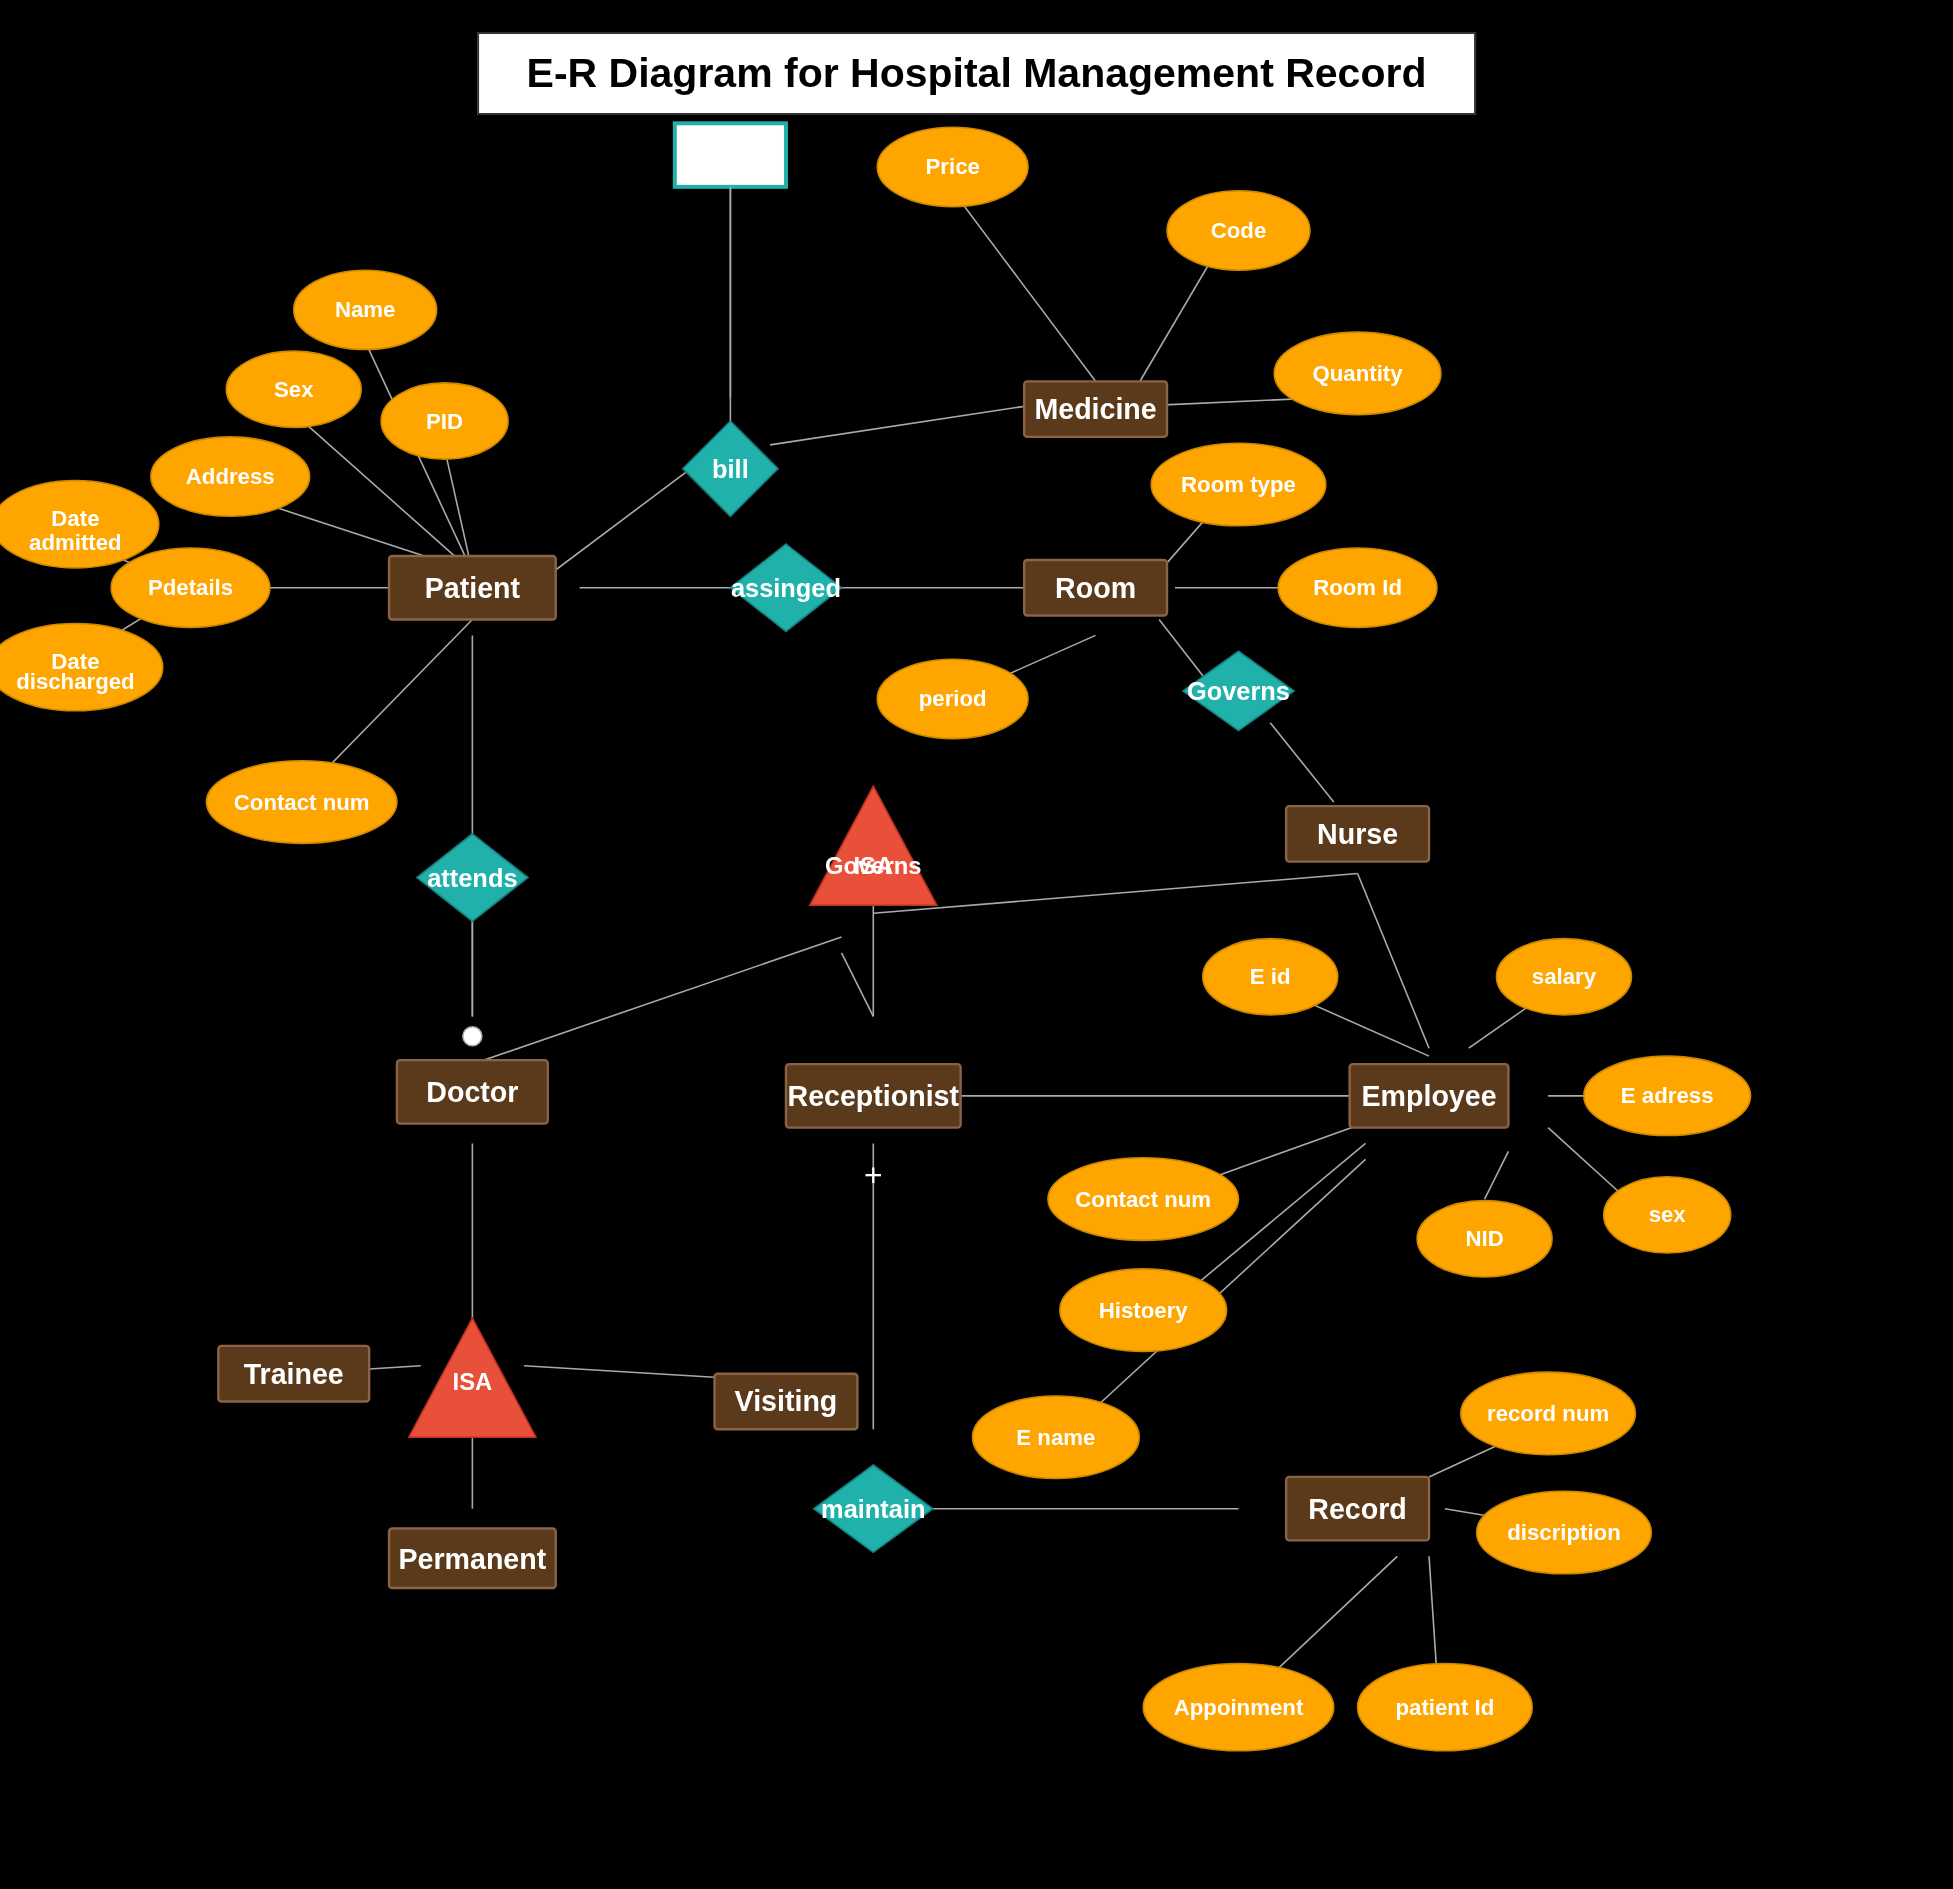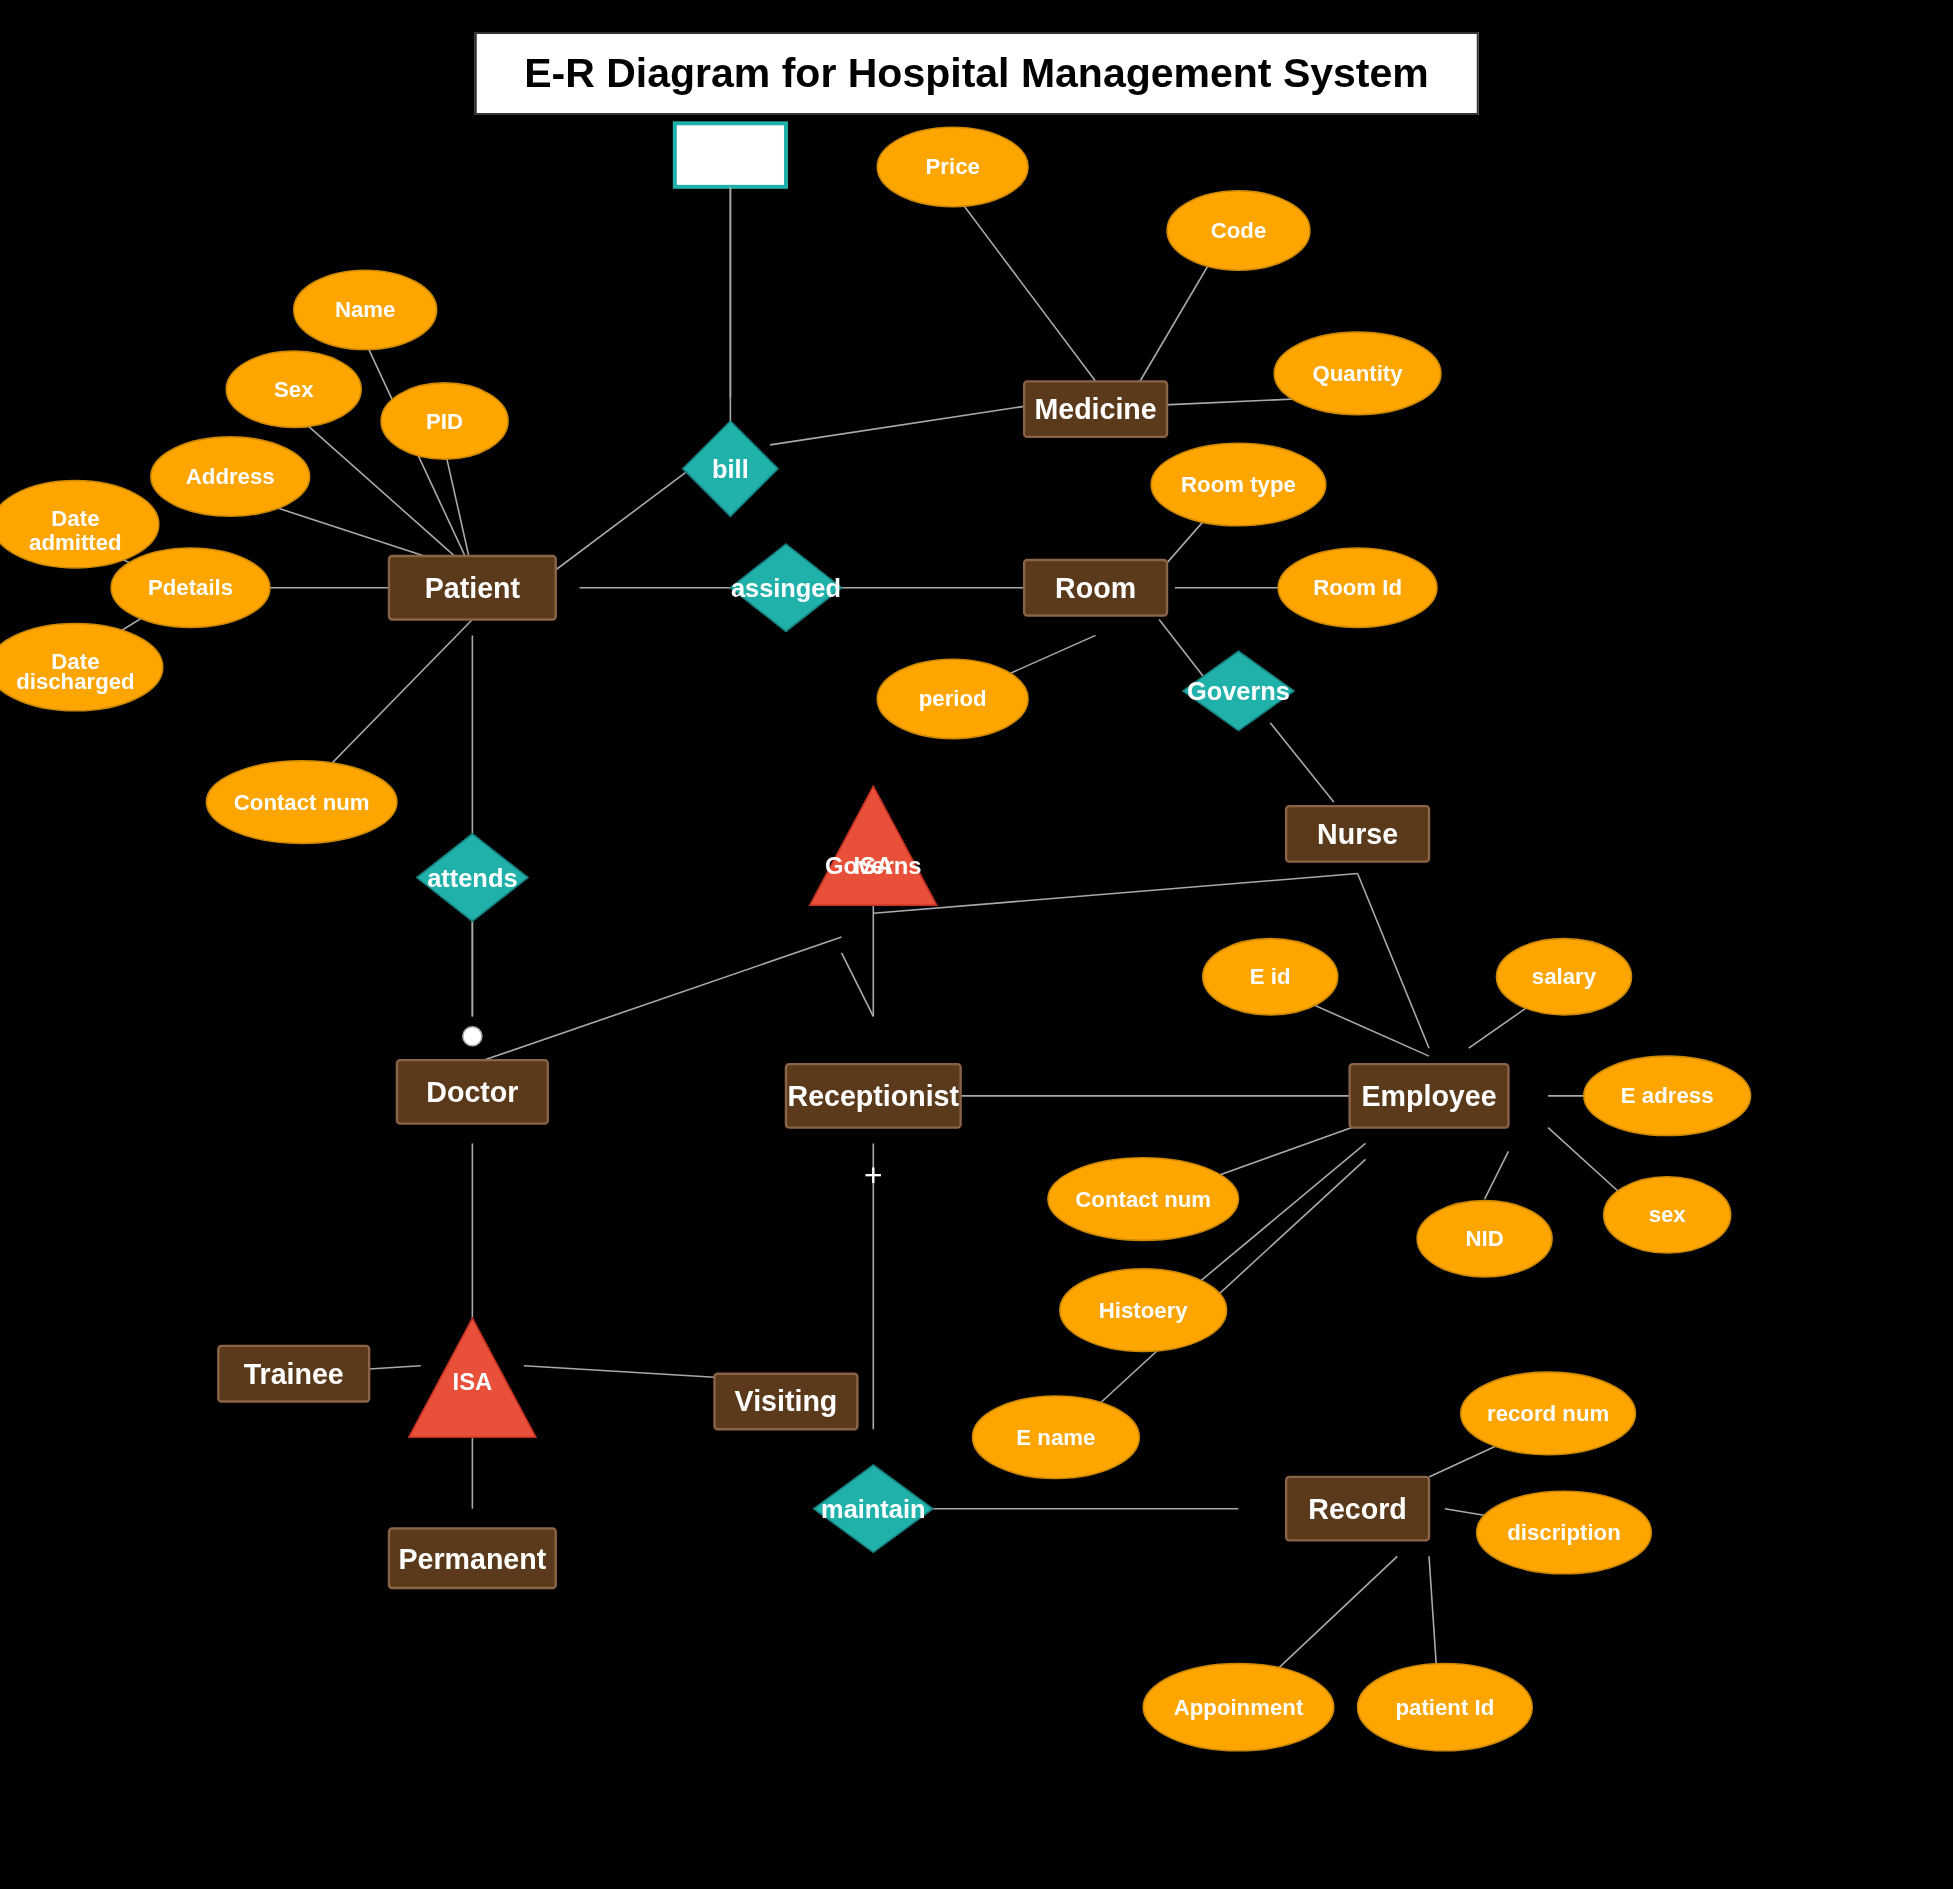--- a/index.html
+++ b/index.html
@@ -97,21 +97,21 @@
     .connector {
       stroke: #aaa;
       stroke-width: 2;
       fill: none;
     }
   </style>
 </head>
 <body>
 
 <div class="title-box">
-  <h1>E-R Diagram for Hospital Management System</h1>
+  <h1>E-R Diagram for Hospital Management Record</h1>
 </div>
 
 <svg class="diagram" viewBox="0 0 2460 2380" width="1953" height="1890">
 
   <line class="connector" x1="920" y1="200" x2="920" y2="500"></line>
 
   <line class="connector" x1="595" y1="720" x2="460" y2="430"></line>
   <line class="connector" x1="595" y1="720" x2="370" y2="520"></line>
   <line class="connector" x1="595" y1="720" x2="290" y2="620"></line>
   <line class="connector" x1="595" y1="720" x2="560" y2="565"></line>

